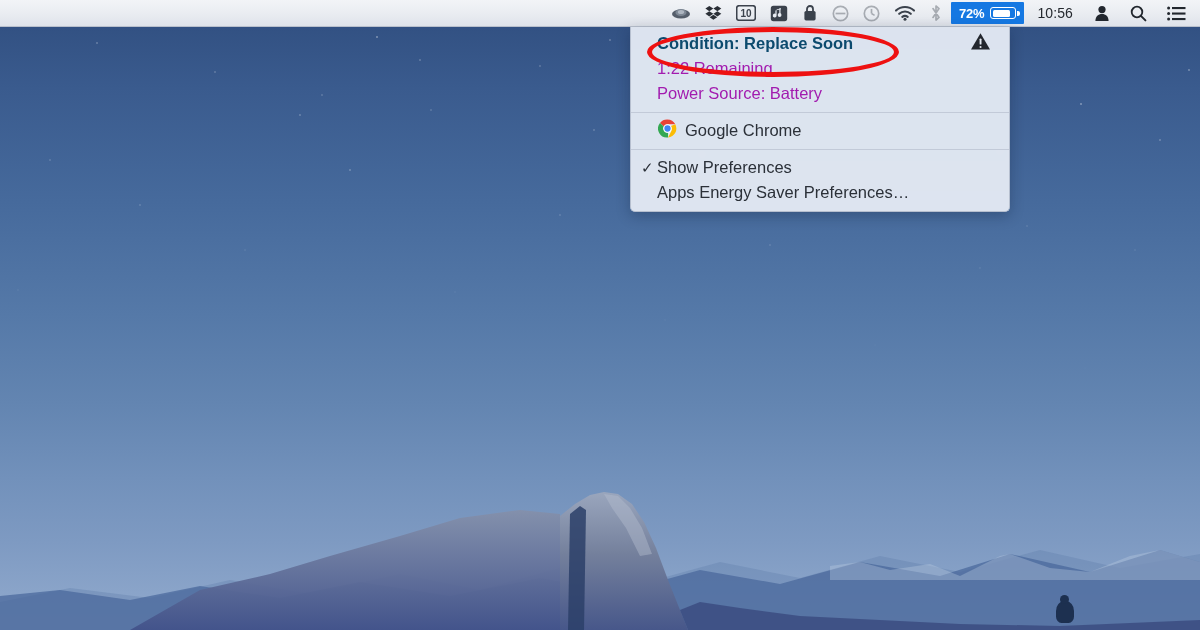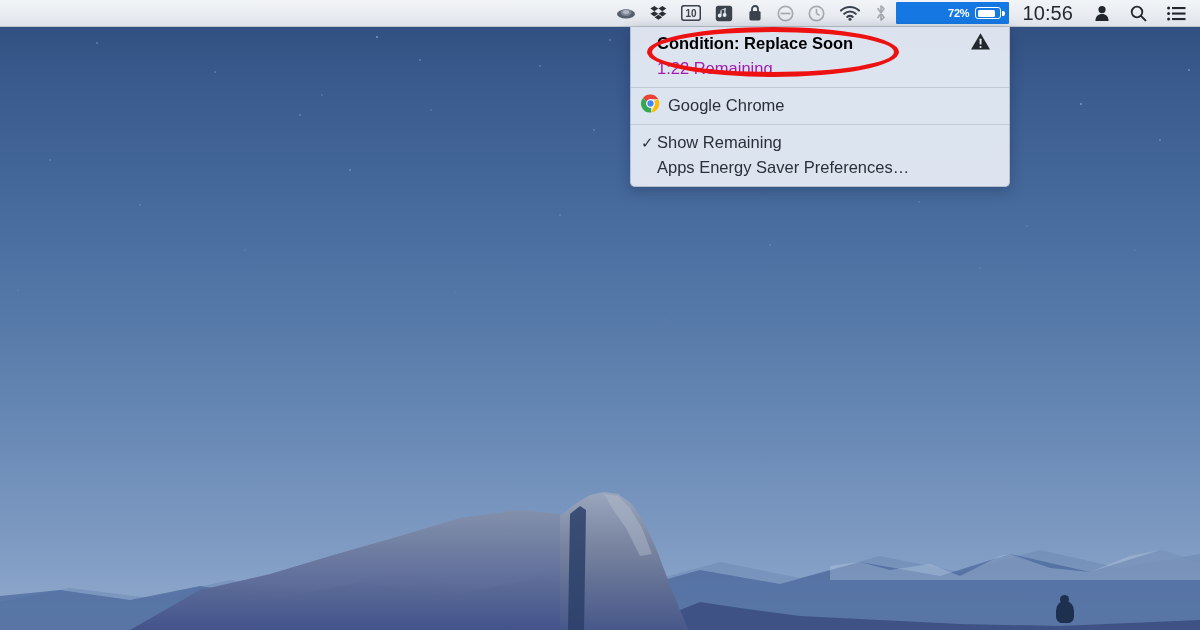--- a/index.html
+++ b/index.html
@@ -102,55 +102,55 @@
   .mb-extras{ display:flex; align-items:center; height:27px; }
   .mb-item{
     display:flex; align-items:center; justify-content:center;
     height:27px; padding:0 7px; color:#3a3f47;
   }
   .mb-item.dim{ opacity:.38; }
   .mb-battery{
     background:#1578e2; color:#fff; padding:0 8px; height:22px;
     margin:0 2px; display:flex; align-items:center; gap:6px; border-radius:1px;
   }
-  .mb-battery .pct{ font-size:11px; font-weight:700; letter-spacing:-.2px;margin-left:44px; }
+  .mb-battery .pct{ font-size:13px; font-weight:700; letter-spacing:-.2px; }
   .batt-shell{
     width:26px; height:12px; border:1.8px solid #fff; border-radius:3px;
     position:relative; display:inline-block;
   }
   .batt-shell:after{
     content:''; position:absolute; right:-4.5px; top:3px; width:3px; height:5px;
     background:#fff; border-radius:0 2px 2px 0;
   }
   .batt-fill{ position:absolute; left:1.5px; top:1.5px; bottom:1.5px; width:68%; background:#fff; border-radius:1.5px; }
-  .mb-clock{ font-size:20px; color:#25292f; padding:0 11px; letter-spacing:.1px; }
+  .mb-clock{ font-size:14px; color:#25292f; padding:0 11px; letter-spacing:.1px; }
   .mb-icon{ padding:0 10px; display:flex; align-items:center; }
 
   
   #battery-menu{
     position:absolute; left:630px; top:27px; width:380px;
     background:rgba(226,232,242,.97);
     border:1px solid #b6bfcf; border-top:none;
     border-radius:0 0 5px 5px;
     box-shadow:0 4px 14px rgba(10,25,50,.28);
     z-index:30; padding:4px 0 6px 0;
     backdrop-filter:saturate(130%) blur(2px);
   }
   .menu-row{
     display:flex; align-items:center;
     padding:1px 18px 1px 26px; height:25px;
     font-size:16.5px; color:#2b3038; white-space:nowrap;
   }
   .menu-row.disabled{ color:#a21caf; }
   .menu-row.header-row{ justify-content:space-between; padding-right:14px; }
-  .menu-row.strong{ font-weight:700; color:#000000; }
+  .menu-row.strong{ font-weight:700; color:#0c4a6e; }
   .menu-sep{ height:1px; background:#c2cad8; margin:6px 0 5px 0; }
   .checkmark{ position:absolute; left:10px; font-size:15px; color:#2b3038; }
   .menu-row.has-check{ position:relative; }
-  .chrome-row{ padding-left:10px; gap:8px; }
+  .chrome-row{ padding-left:10px; gap:8px;margin-left:17px; }
   .warn-tri{ margin-right:4px; }
 
   
   #annotation-ellipse{
     position:absolute; left:647px; top:27px; width:252px; height:50px;
     border:5px solid #ee1111; border-radius:50%;
     z-index:40; pointer-events:none;
   }
 </style>
 </head>
@@ -315,20 +315,23 @@
         <rect x="9.6" y="6.4" width="1.9" height="6.2" rx="0.9" fill="#e4e9f1"></rect>
         <circle cx="10.55" cy="15" r="1.05" fill="#e4e9f1"></circle>
       </svg>
     </span>
   </div>
 
   <div class="menu-row disabled">
     <span>1:22 Remaining</span>
   </div>
 
+  <div class="menu-row disabled">
+    <span>Power Source: Battery</span>
+  </div>
 
   <div class="menu-sep"></div>
 
 
   <div class="menu-row chrome-row">
     <span>
       <svg width="19" height="19" viewBox="0 0 20 20">
         <circle cx="10" cy="10" r="9.4" fill="#e8ecf2"></circle>
         <path d="M10 0.6 A9.4 9.4 0 0 1 18.2 5.5 L10 5.5 A4.5 4.5 0 0 0 6.1 7.8 L2.1 4.2 A9.4 9.4 0 0 1 10 0.6 Z" fill="#ea4335"></path>
         <path d="M18.2 5.5 A9.4 9.4 0 0 1 10.6 19.4 L14.2 12.4 A4.5 4.5 0 0 0 14.5 10 A4.5 4.5 0 0 0 13.6 7.3 Z" fill="#fbbc05"></path>
@@ -337,21 +340,21 @@
         <circle cx="10" cy="10" r="3.3" fill="#4285f4"></circle>
       </svg>
     </span>
     <span>Google Chrome</span>
   </div>
 
   <div class="menu-sep"></div>
 
   <div class="menu-row has-check">
     <span class="checkmark">✓</span>
-    <span>Show Remaining</span>
+    <span>Show Preferences</span>
   </div>
 
   <div class="menu-row">
     <span>Apps Energy Saver Preferences…</span>
   </div>
 </div>
 
 <div id="annotation-ellipse" style="border-color: rgb(238, 17, 17);"></div>
 
 </body></html>

